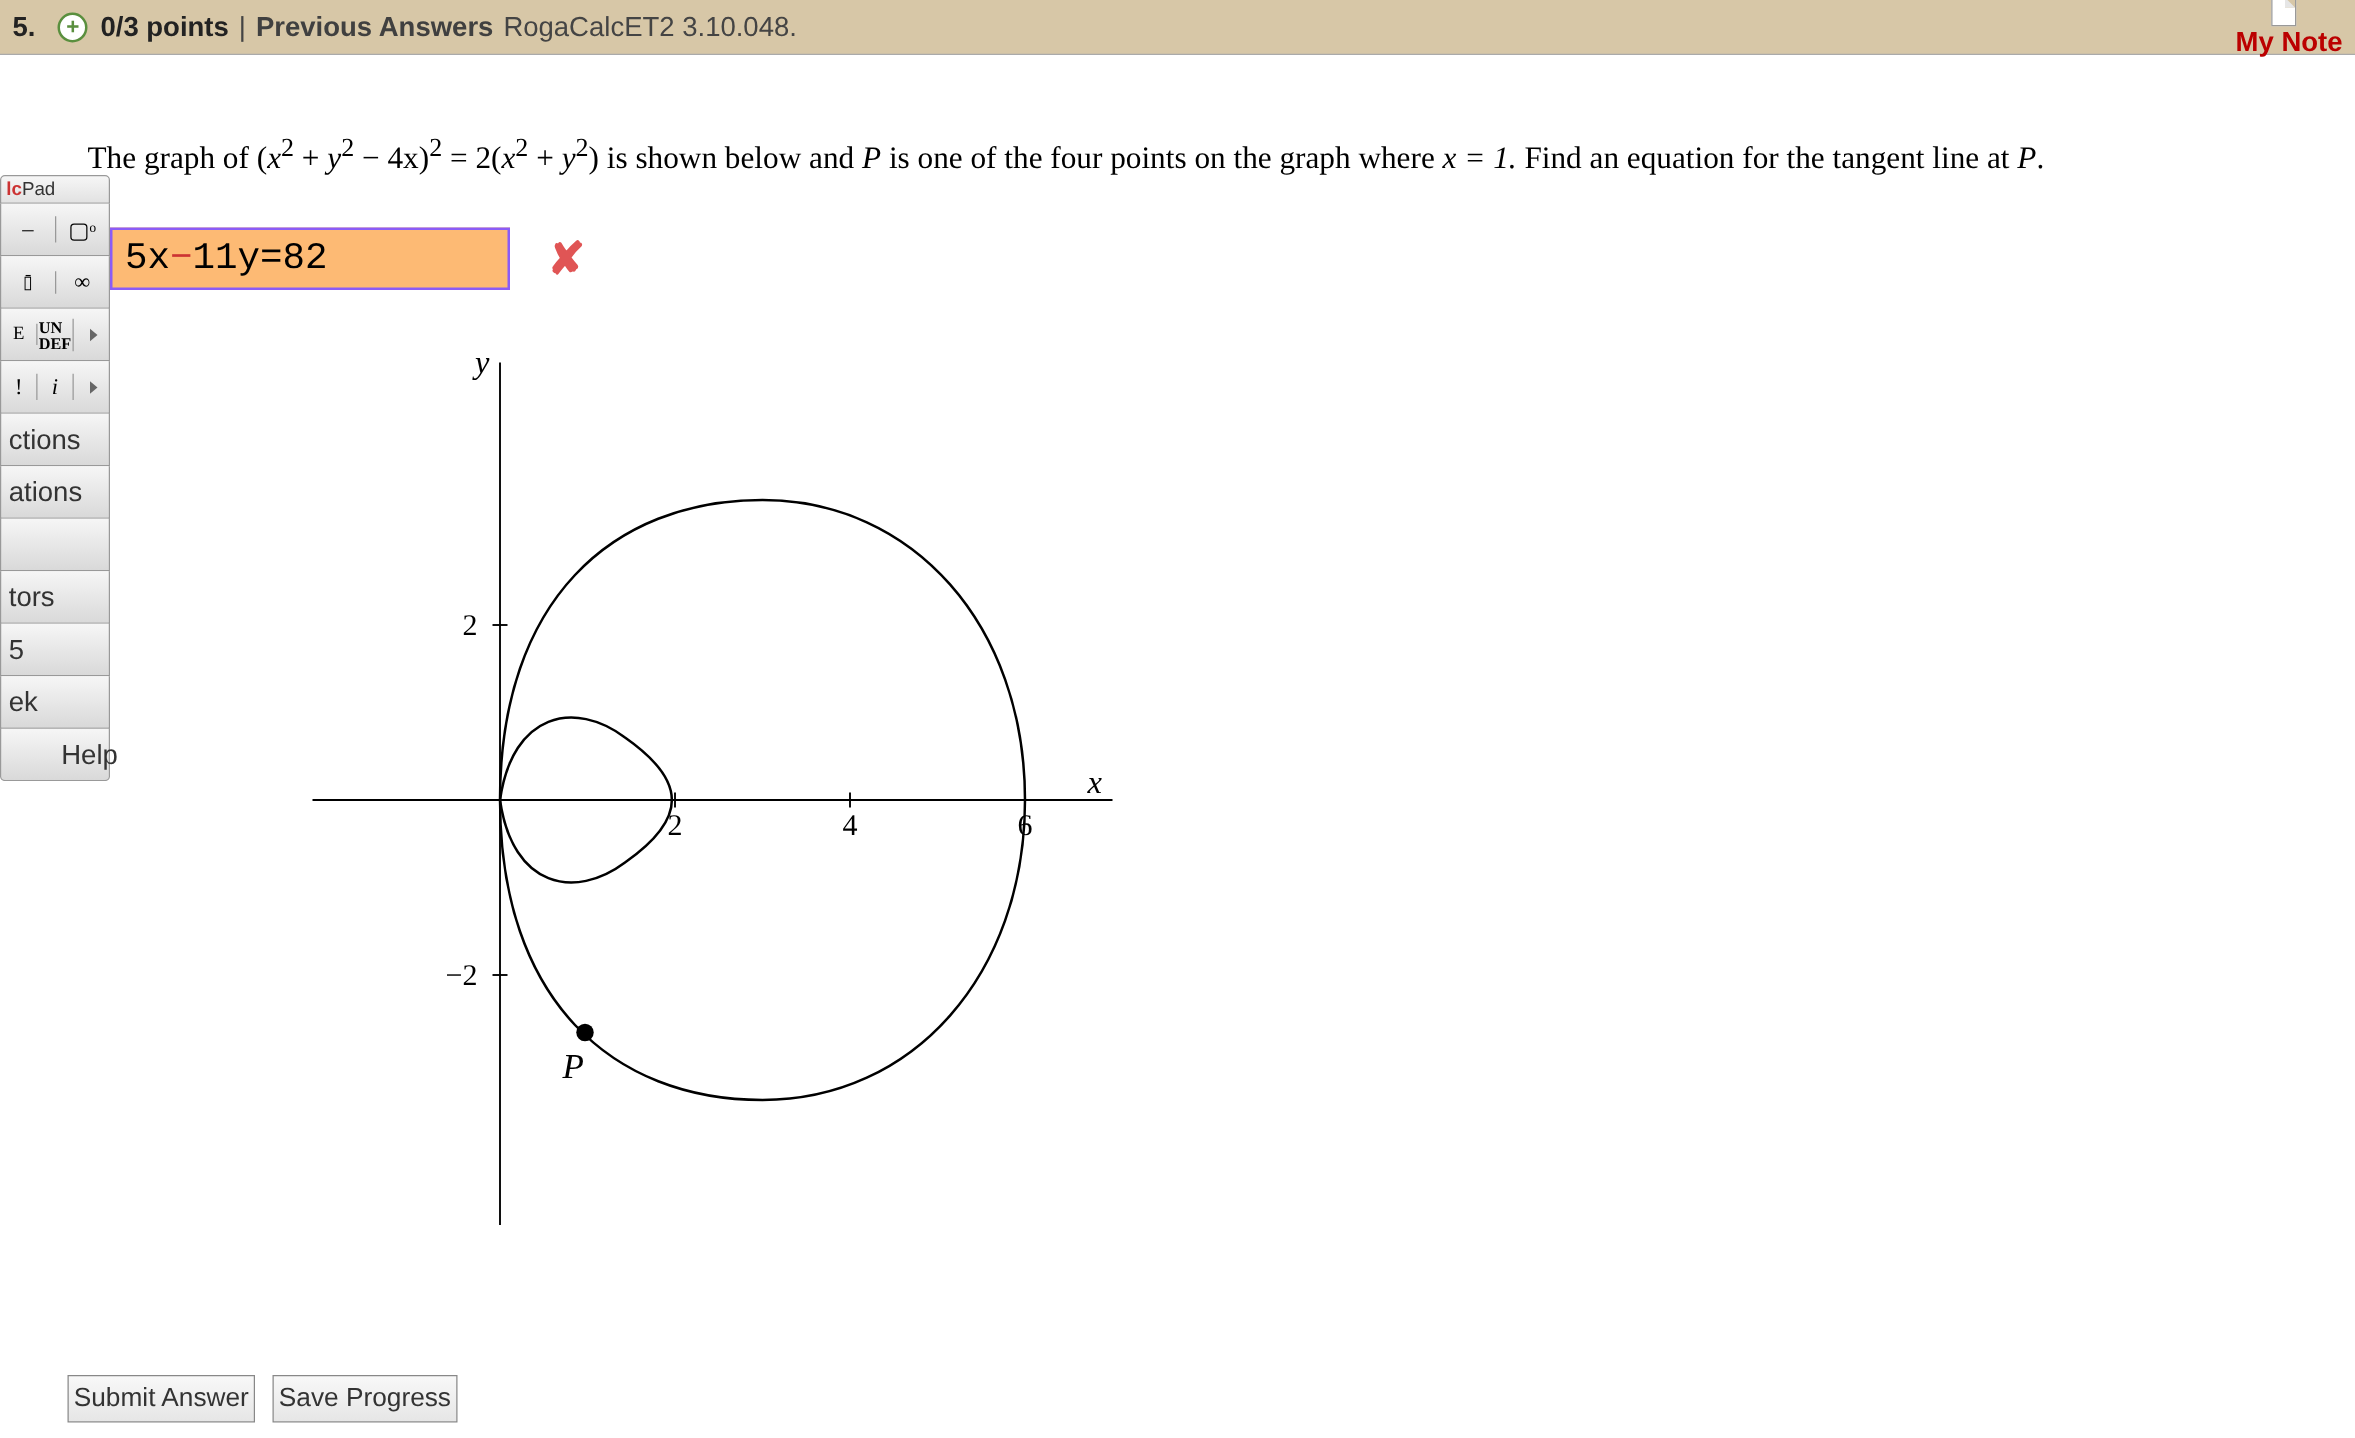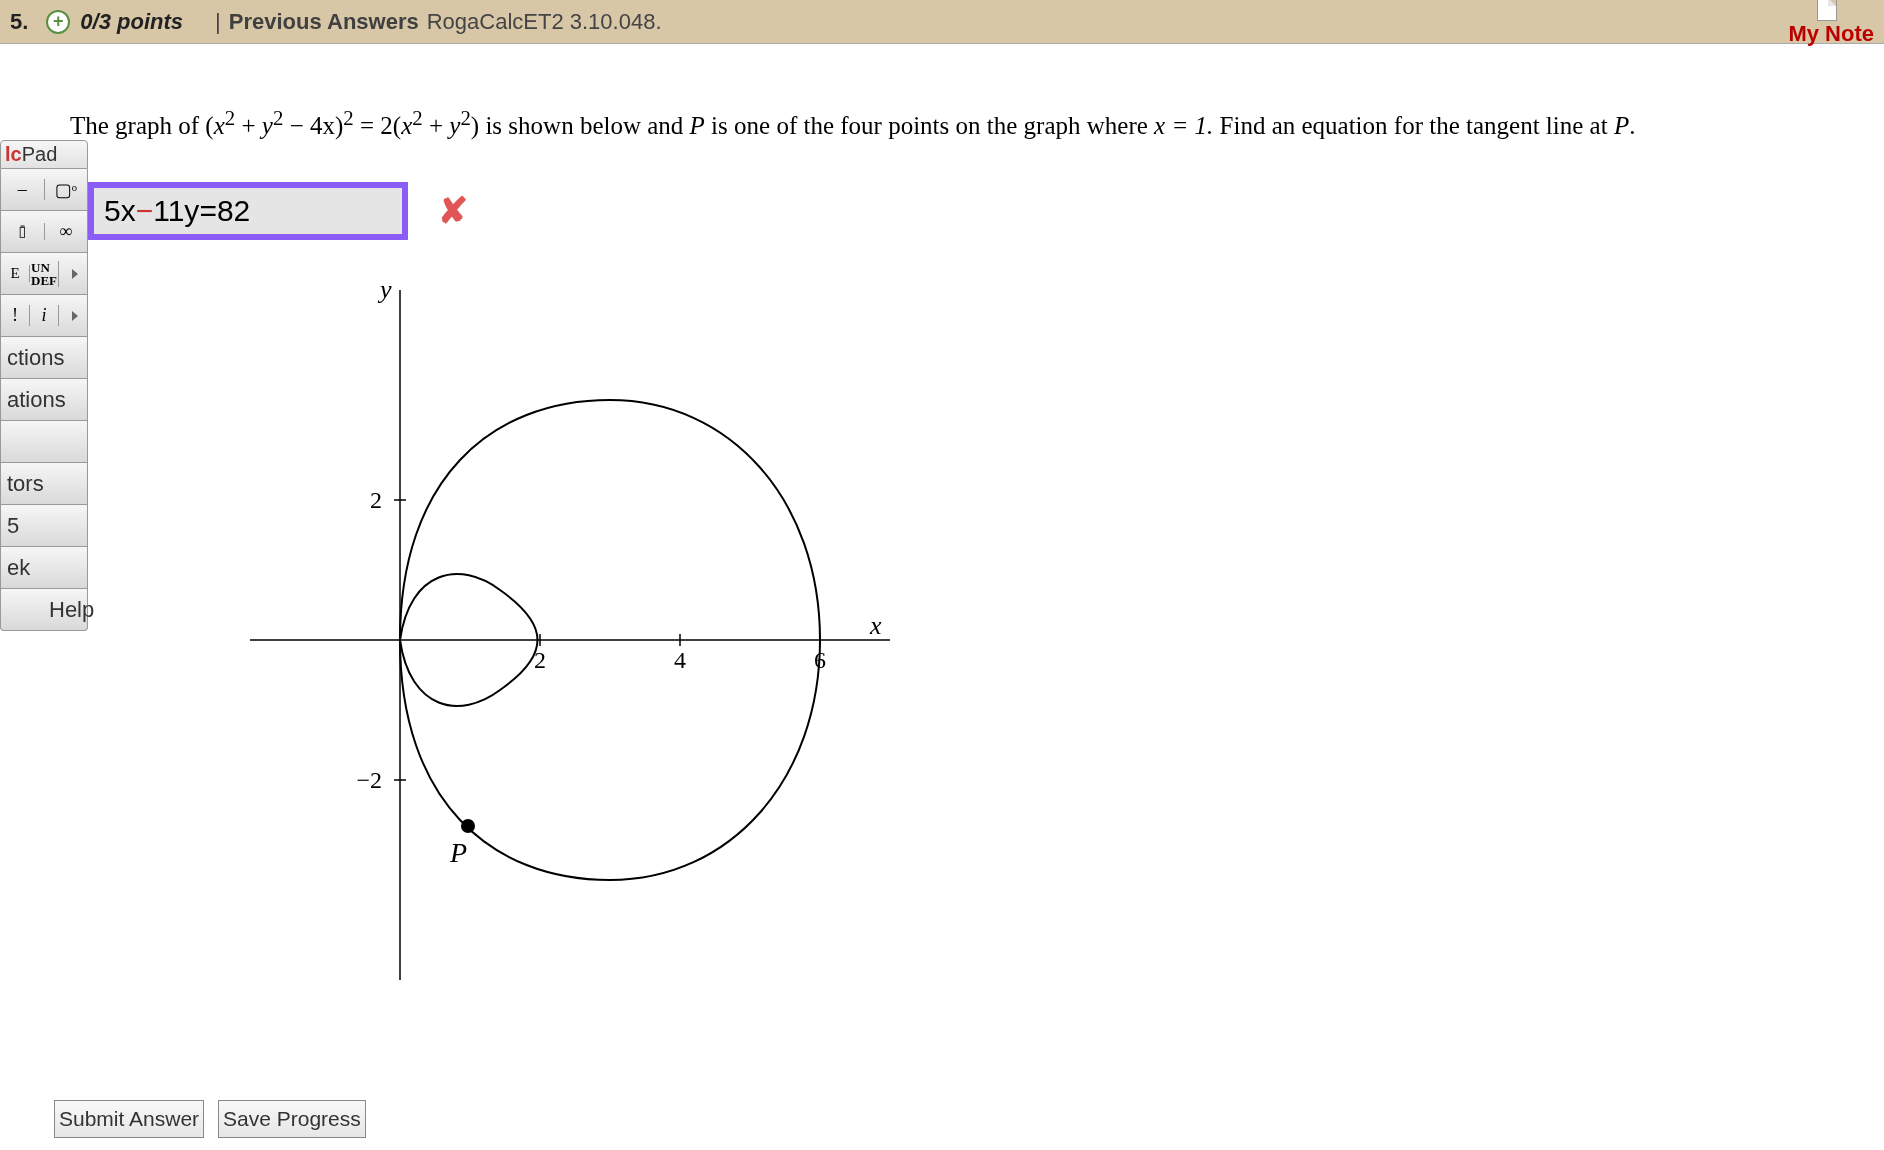--- a/index.html
+++ b/index.html
@@ -27,21 +27,21 @@
     justify-content: center;
     width: 24px; height: 24px;
     border: 2px solid #5a8f3e;
     border-radius: 50%;
     color: #5a8f3e;
     font-weight: bold;
     font-size: 18px;
     margin-right: 10px;
     background:#fff;
   }
-  .points { font-weight: bold; margin-right: 24px; font-style: italic; }
+  .points { font-weight: bold; margin-right: 0; }
   .sep { color: #444; margin: 0 8px; }
   .prev-answers { color: #404040; font-weight: bold; }
   .assign-id { color: #444; margin-left: 8px; }
   .my-notes {
     margin-left: auto;
     color: #b00;
     font-weight: bold;
     display: flex;
     align-items: center;
     flex-direction: column;
@@ -73,21 +73,21 @@
     position: absolute;
     left: 0;
     top: 140px;
     width: 88px;
     z-index: 5;
   }
   .cp-title {
     background: linear-gradient(#f6f6f6,#e2e2e2);
     border: 1px solid #999;
     border-radius: 4px 4px 0 0;
-    font-size: 20px;
+    font-size: 15px;
     padding: 2px 4px;
     text-align: left;
   }
   .cp-title .lc { color:#c33; font-weight:bold;}
   .cp-title .pad { color:#333;}
   .cp-btnrow, .cp-txtbtn {
     background: linear-gradient(#f6f6f6,#d9d9d9);
     border: 1px solid #999;
     border-top: none;
     display: flex;
@@ -116,26 +116,26 @@
     margin-left:4px;
   }
   .answer-row {
     position: absolute;
     left: 88px;
     top: 182px;
     display: flex;
     align-items: center;
   }
   .answer-box {
-    border: 6px solid #8b5cf6;
-    background: #e5e5e5;
+    border: 2px solid #8b5cf6;
+    background: #fdba74;
     padding: 6px 30px 6px 10px;
     min-width: 320px;
     font-size: 30px;
-    font-family: Liberation Sans, sans-serif;
+    font-family: Liberation Mono, monospace;
   }
   .answer-box .minus { color:#c33; font-weight:normal;}
   .wrong-x {
     color: #e05555;
     font-size: 36px;
     font-weight: bold;
     margin-left: 30px;
   }
   .graph-area {
     position: absolute;

